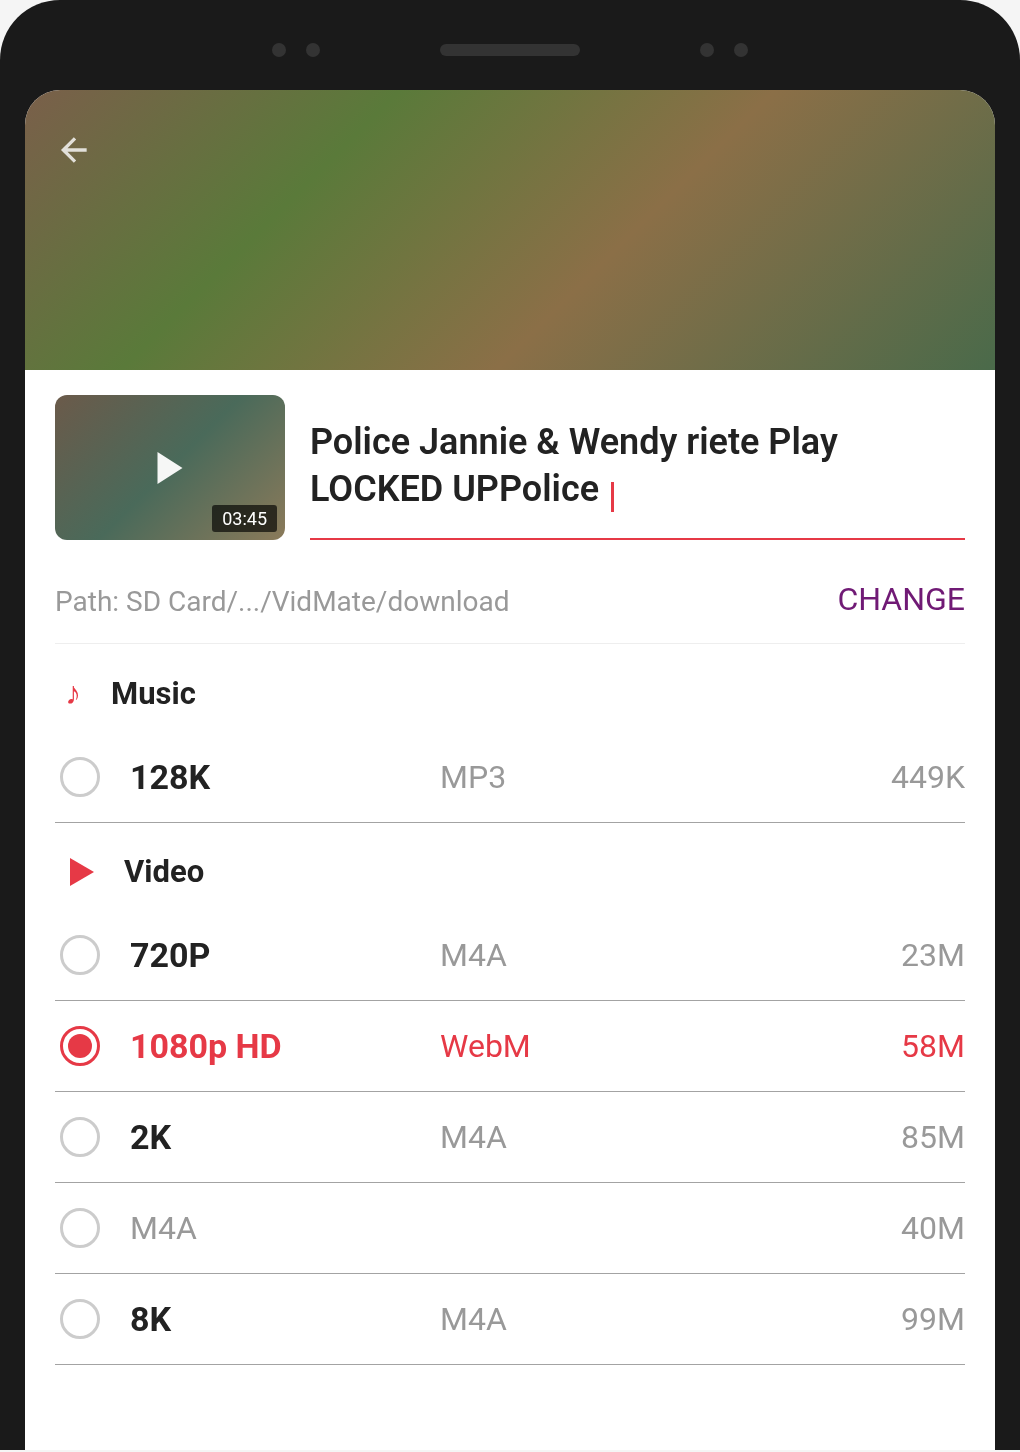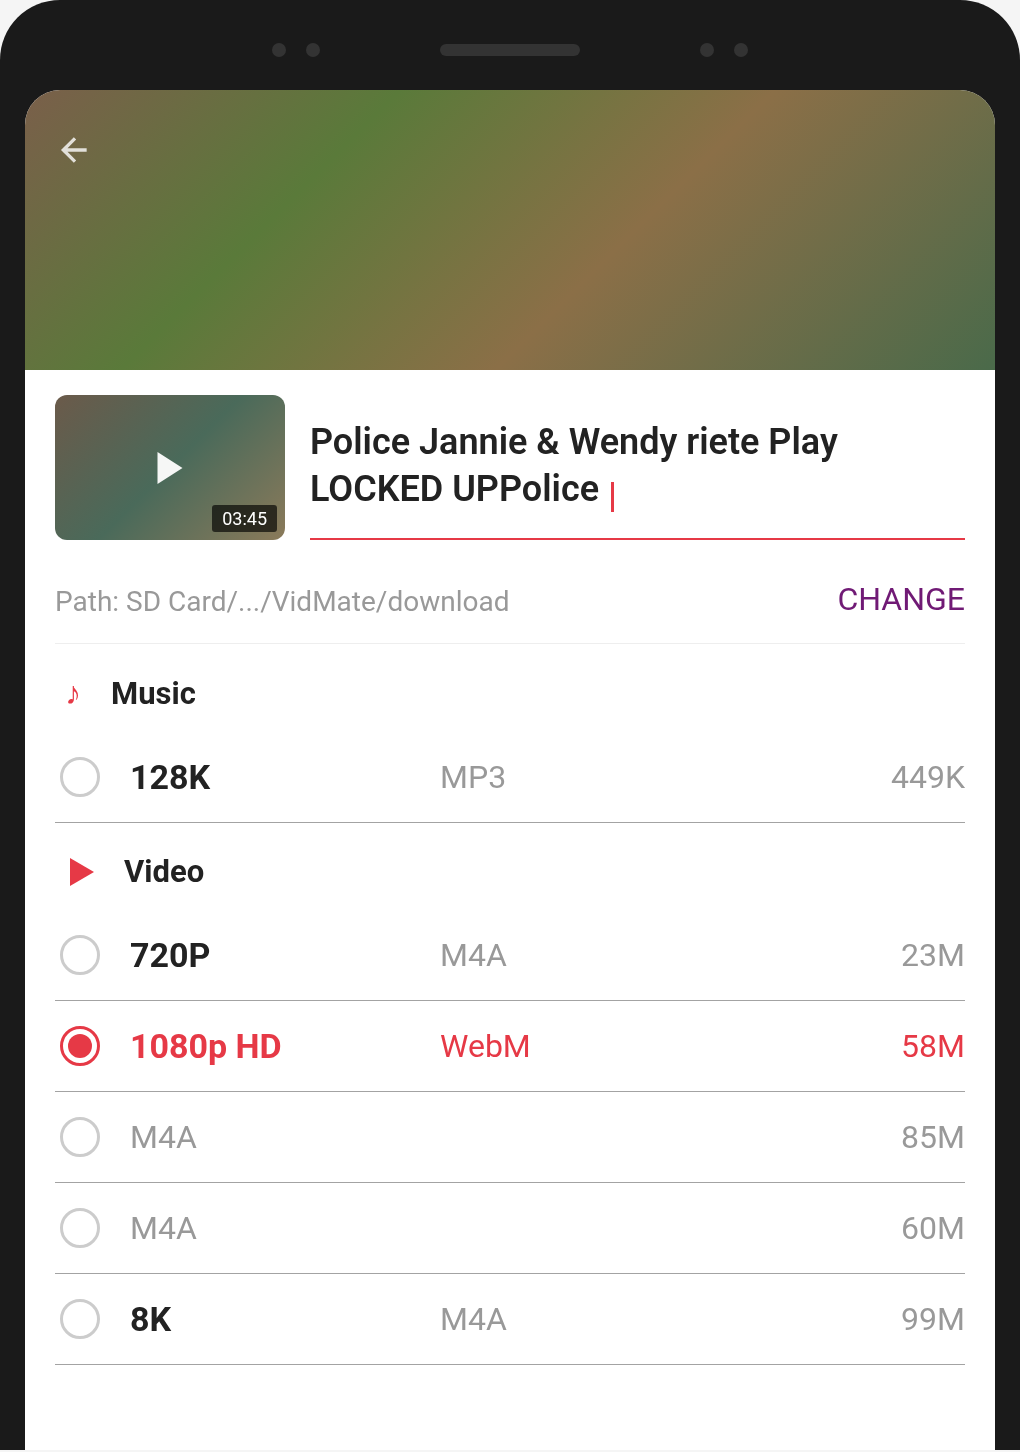--- a/index.html
+++ b/index.html
@@ -280,28 +280,29 @@
         <div class="radio selected">
           <div class="radio-inner"></div>
         </div>
         <span class="option-quality">1080p HD</span>
         <span class="option-format">WebM</span>
         <span class="option-size">58M</span>
       </div>
 
       <div class="option-row">
         <div class="radio"></div>
+        <span class="option-quality">2K</span>
         <span class="option-format">M4A</span>
         <span class="option-size">85M</span>
       </div>
 
       <div class="option-row">
         <div class="radio"></div>
         <span class="option-format">M4A</span>
-        <span class="option-size">60M</span>
+        <span class="option-size">40M</span>
       </div>
 
       <div class="option-row">
         <div class="radio"></div>
         <span class="option-quality">8K</span>
         <span class="option-format">M4A</span>
         <span class="option-size">99M</span>
       </div>
 
     </div>

